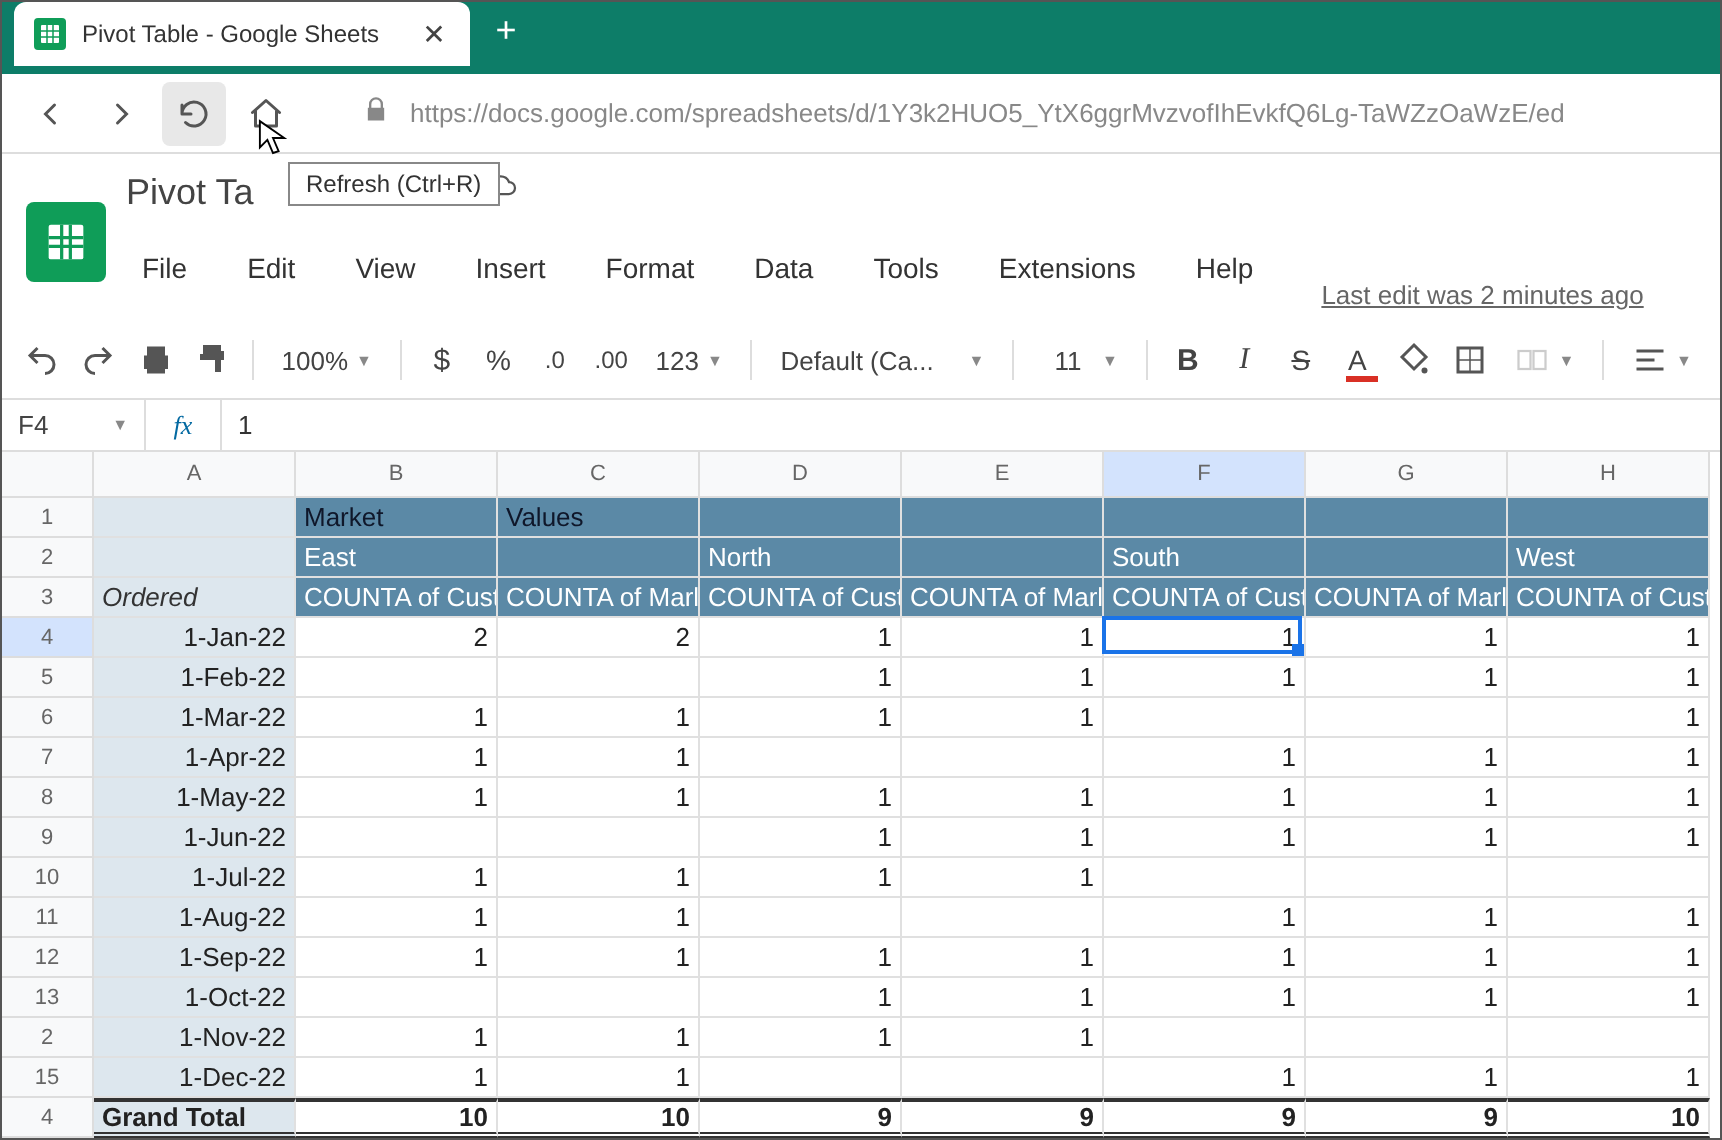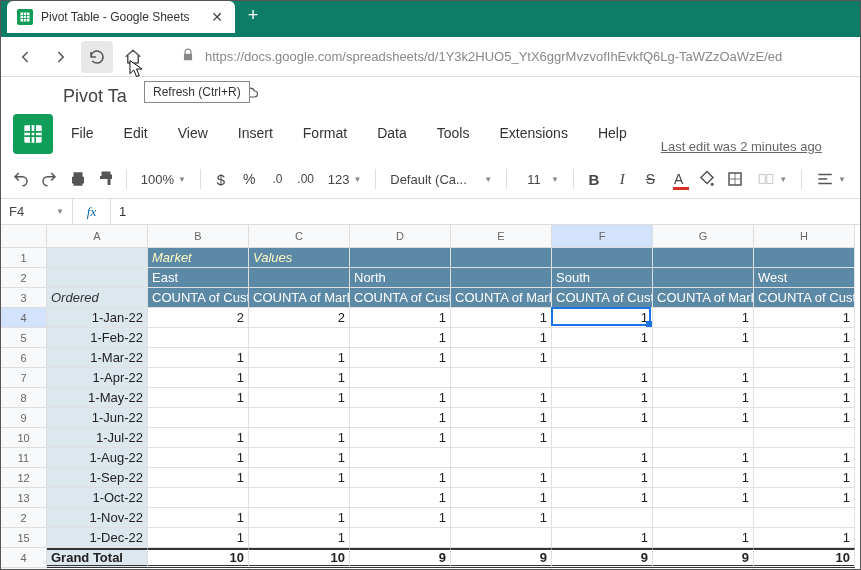--- a/index.html
+++ b/index.html
@@ -19,21 +19,21 @@
 .nav-btn svg { width: 18px; height: 18px; fill: none; stroke: #555; stroke-width: 2; }
 .url-bar { flex: 1; display: flex; align-items: center; margin-left: 28px; gap: 10px; font-size: 13px; color: #666; }
 .lock-icon svg { width: 14px; height: 14px; fill: #888; }
 .url-text { white-space: nowrap; overflow: hidden; }
 .url-https { color: #888; }
 
 .cursor-pointer { position: absolute; top: 58px; left: 128px; z-index: 100; pointer-events: none; }
 .cursor-pointer svg { width: 15px; height: 20px; }
 .tooltip { position: absolute; top: 80px; left: 143px; z-index: 99; background: #fff; border: 1px solid #888; padding: 3px 8px; font-size: 12px; color: #333; }
 
-.sheets-header { display: flex; align-items: flex-end; padding: 8px 12px 0; gap: 10px; }
+.sheets-header { display: flex; align-items: center; padding: 8px 12px 0; gap: 10px; }
 .sheets-logo { width: 40px; height: 40px; background: #0f9d58; border-radius: 4px; display: flex; align-items: center; justify-content: center; margin-top: 2px; }
 .sheets-logo svg { fill: #fff; }
 .sheets-title-area { flex: 1; }
 .sheets-title-row { display: flex; align-items: center; gap: 14px; }
 .doc-title { font-size: 18px; color: #444; }
 .status-icon svg { width: 18px; height: 18px; fill: none; stroke: #555; stroke-width: 1.5; }
 .menu-bar { display: flex; gap: 14px; margin-top: 4px; align-items: center; }
 .menu-item { font-size: 14px; color: #333; padding: 3px 8px; cursor: pointer; border-radius: 3px; }
 .last-edit { font-size: 13px; color: #666; text-decoration: underline; margin-left: 12px; cursor: pointer; margin-top: 28px; }
 
@@ -58,21 +58,21 @@
 .col-h { width: 101px; background: #f8f9fa; border-right: 1px solid #ddd; border-bottom: 1px solid #ddd; display: flex; align-items: center; justify-content: center; font-size: 11px; color: #666; }
 .col-h.sel { background: #d3e3fd; }
 .grid-body { display: flex; }
 .row-headers { display: flex; flex-direction: column; }
 .row-h { width: 46px; height: 20px; background: #f8f9fa; border-right: 1px solid #ddd; border-bottom: 1px solid #ddd; display: flex; align-items: center; justify-content: center; font-size: 11px; color: #666; }
 .row-h.sel { background: #d3e3fd; }
 .cells { display: flex; flex-direction: column; position: relative; }
 .cell-row { display: flex; height: 20px; }
 .cell { width: 101px; border-right: 1px solid #e0e0e0; border-bottom: 1px solid #e0e0e0; font-size: 13px; padding: 0 4px; display: flex; align-items: center; color: #222; overflow: hidden; white-space: nowrap; }
 .cell.num { justify-content: flex-end; }
-.cell.hdr1 { background: #5b89a6; color: #fef9c3; font-style: italic; }
+.cell.hdr1 { background: #5b89a6; color: #0f172a; }
 .cell.hdr2 { background: #5b89a6; color: #fff; }
 .cell.first-col { background: #dde7ee; justify-content: flex-end; }
 .cell.first-col-hdr { background: #dde7ee; font-style: italic; color: #333; }
 .cell.total { border-top: 2px solid #333; border-bottom: 3px double #333; font-weight: bold; }
 .cell.total.first-col { justify-content: flex-start; }
 .active-cell { position: absolute; border: 2px solid #1a73e8; pointer-events: none; }
 .active-cell .handle { position: absolute; right: -3px; bottom: -3px; width: 6px; height: 6px; background: #1a73e8; }
 </style>
 </head>
 <body>

